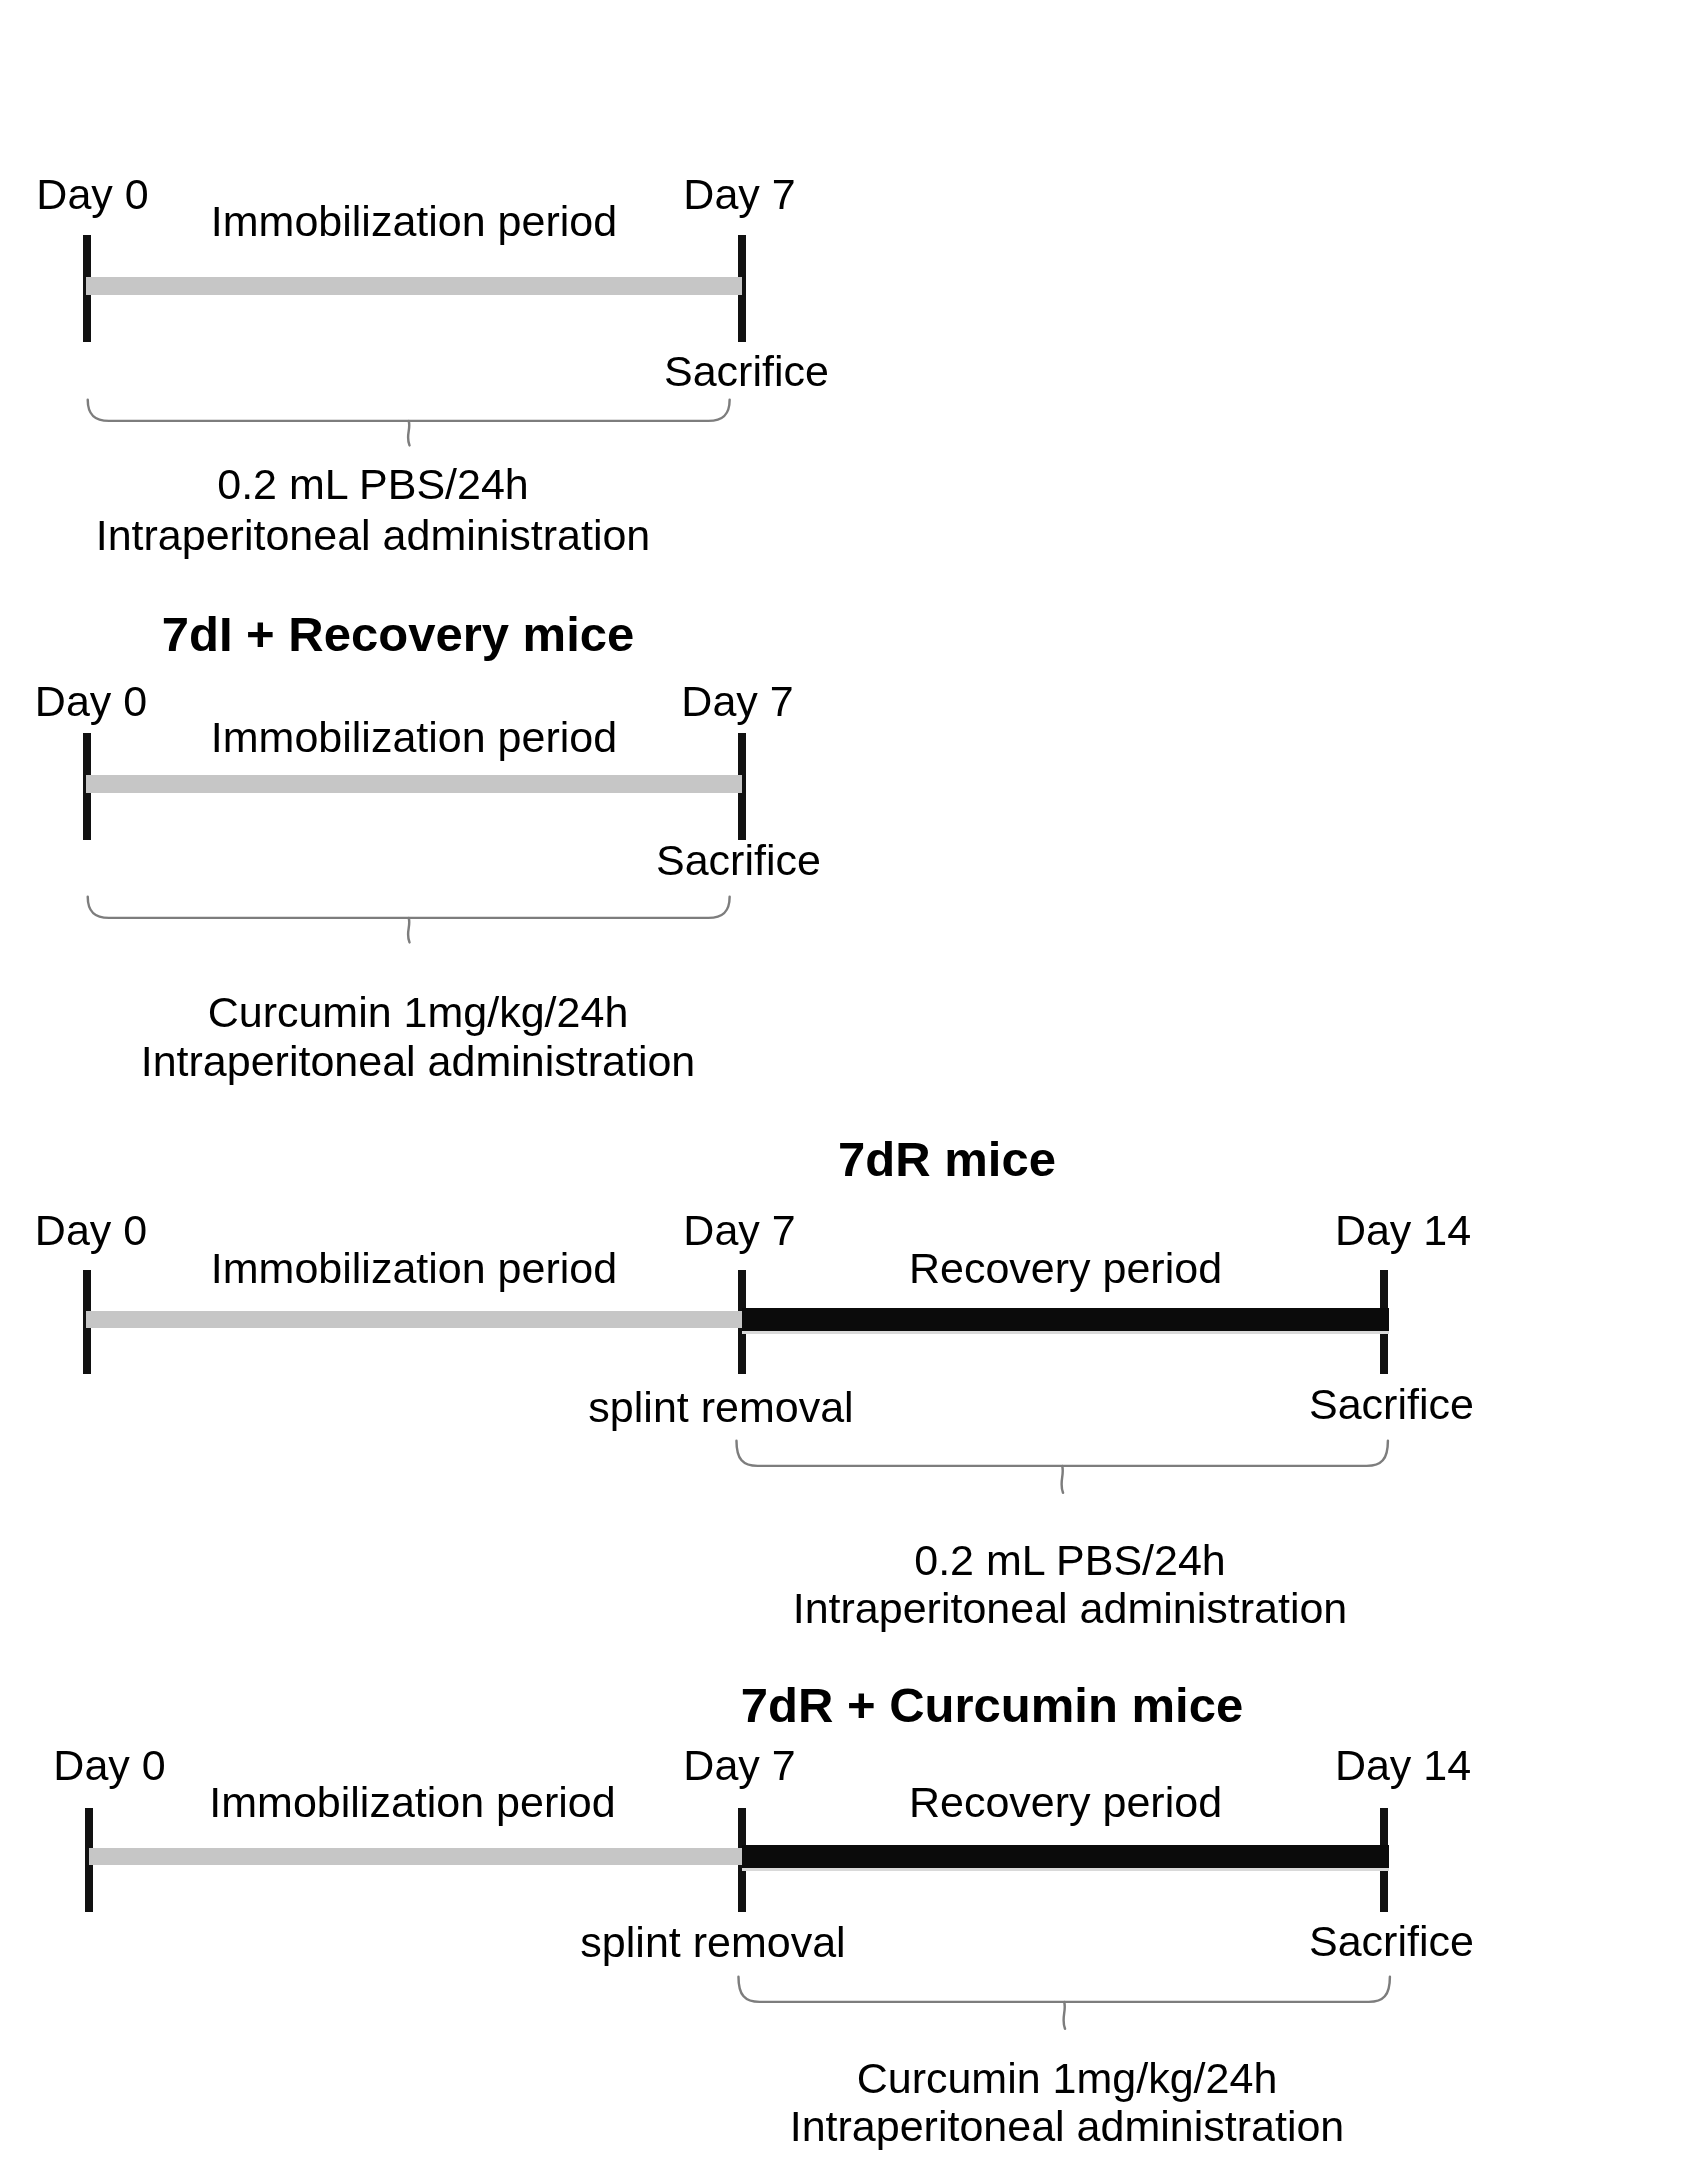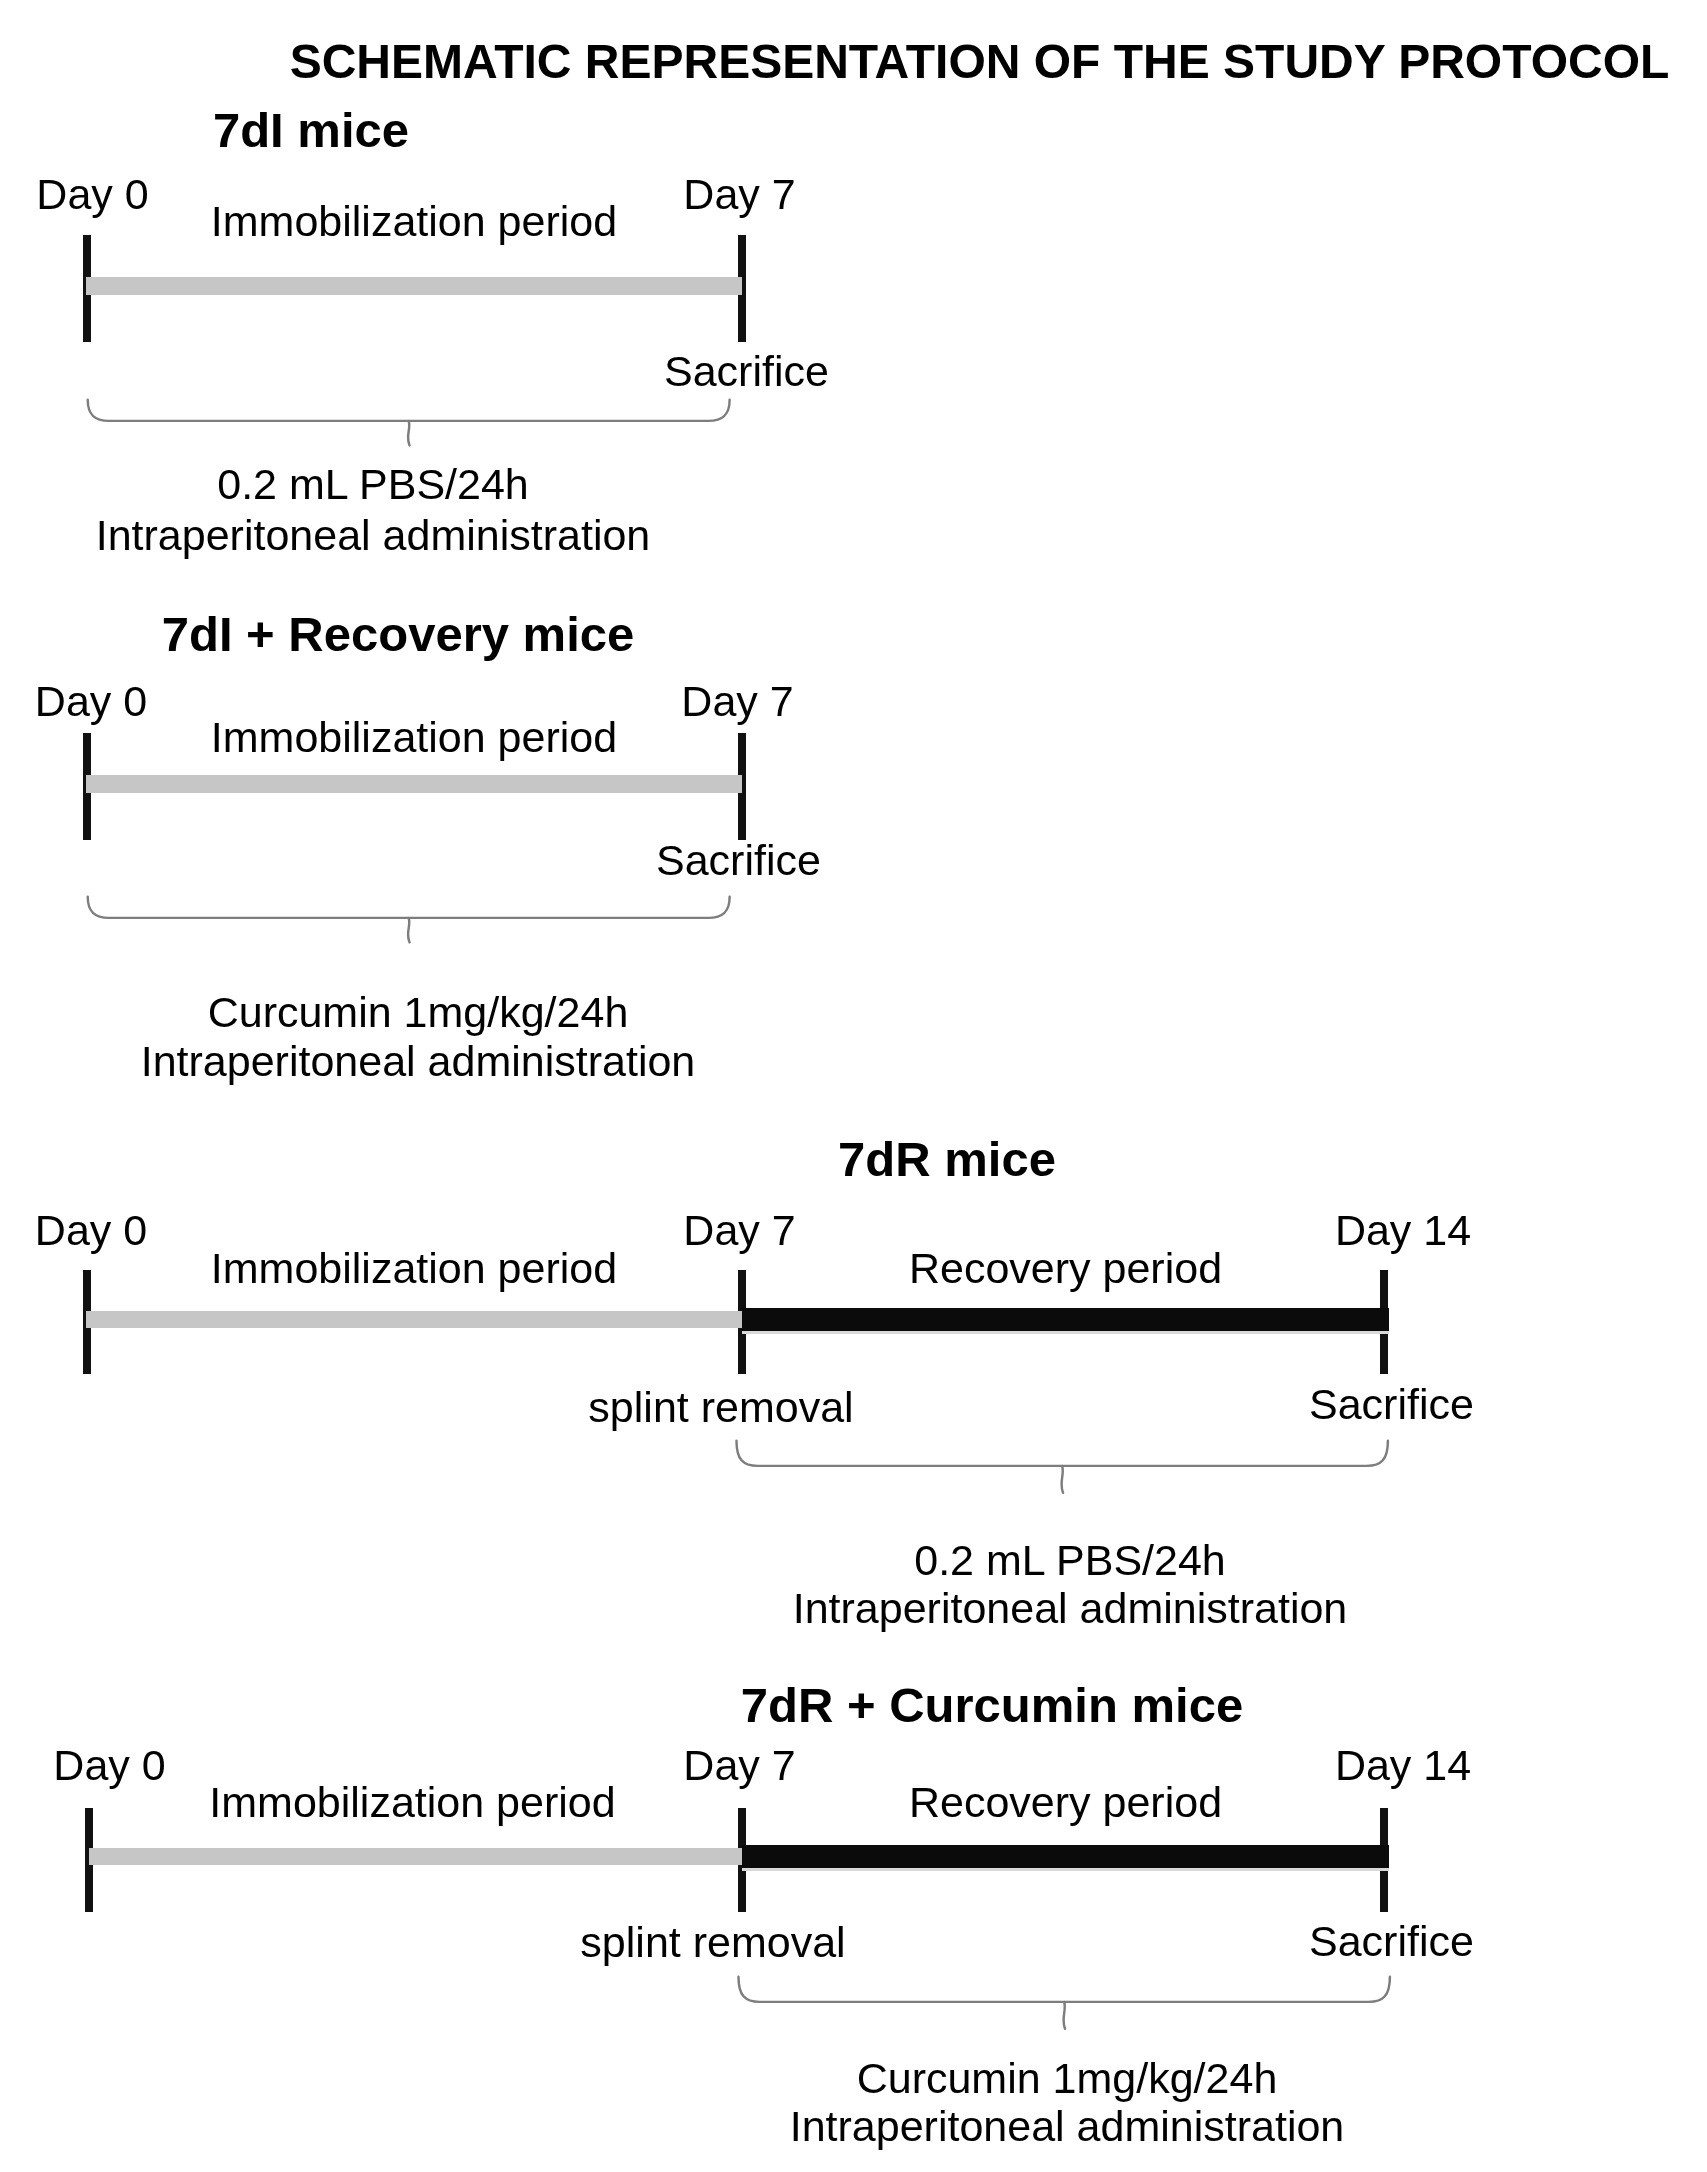--- a/index.html
+++ b/index.html
@@ -74,23 +74,21 @@
   .s4-splint{left:578px;top:1918px;width:270px;}
   .s4-sacrifice{left:1309px;top:1917px;width:164px;}
   .s4-brace{left:735px;top:1975px;}
   .s4-note{left:780px;top:2054px;width:574px;line-height:48px;}
 </style>
 </head>
 <body>
 
 <div class="page" style="background-color: rgb(255, 255, 255);">
 
-  <div class="main-title">SCHEMATIC REPRESENTATION OF THE STUDY PROTOCOL</div>
 
-  <div class="t c sec-title s1-title">7dI mice</div>
   <div class="t c s1-day-start">Day 0</div>
   <div class="t c s1-immob">Immobilization period</div>
   <div class="t c s1-day-end">Day 7</div>
   <div class="tick s1-tick-start" style="background-color: rgb(17, 17, 17);"></div>
   <div class="tick s1-tick-end" style="background-color: rgb(17, 17, 17);"></div>
   <div class="bar s1-bar" style="background-color: rgb(198, 198, 198);"></div>
   <div class="t c s1-sacrifice">Sacrifice</div>
   <svg class="brace s1-brace" width="649" height="49" viewBox="0 0 792 60">
     <path d="M2,2 C2,20 10,28 28,28 L762,28 C780,28 788,20 788,2 M395,28 C398,38 391,46 396,58" style="stroke: rgb(125, 125, 125);"></path>
   </svg>

